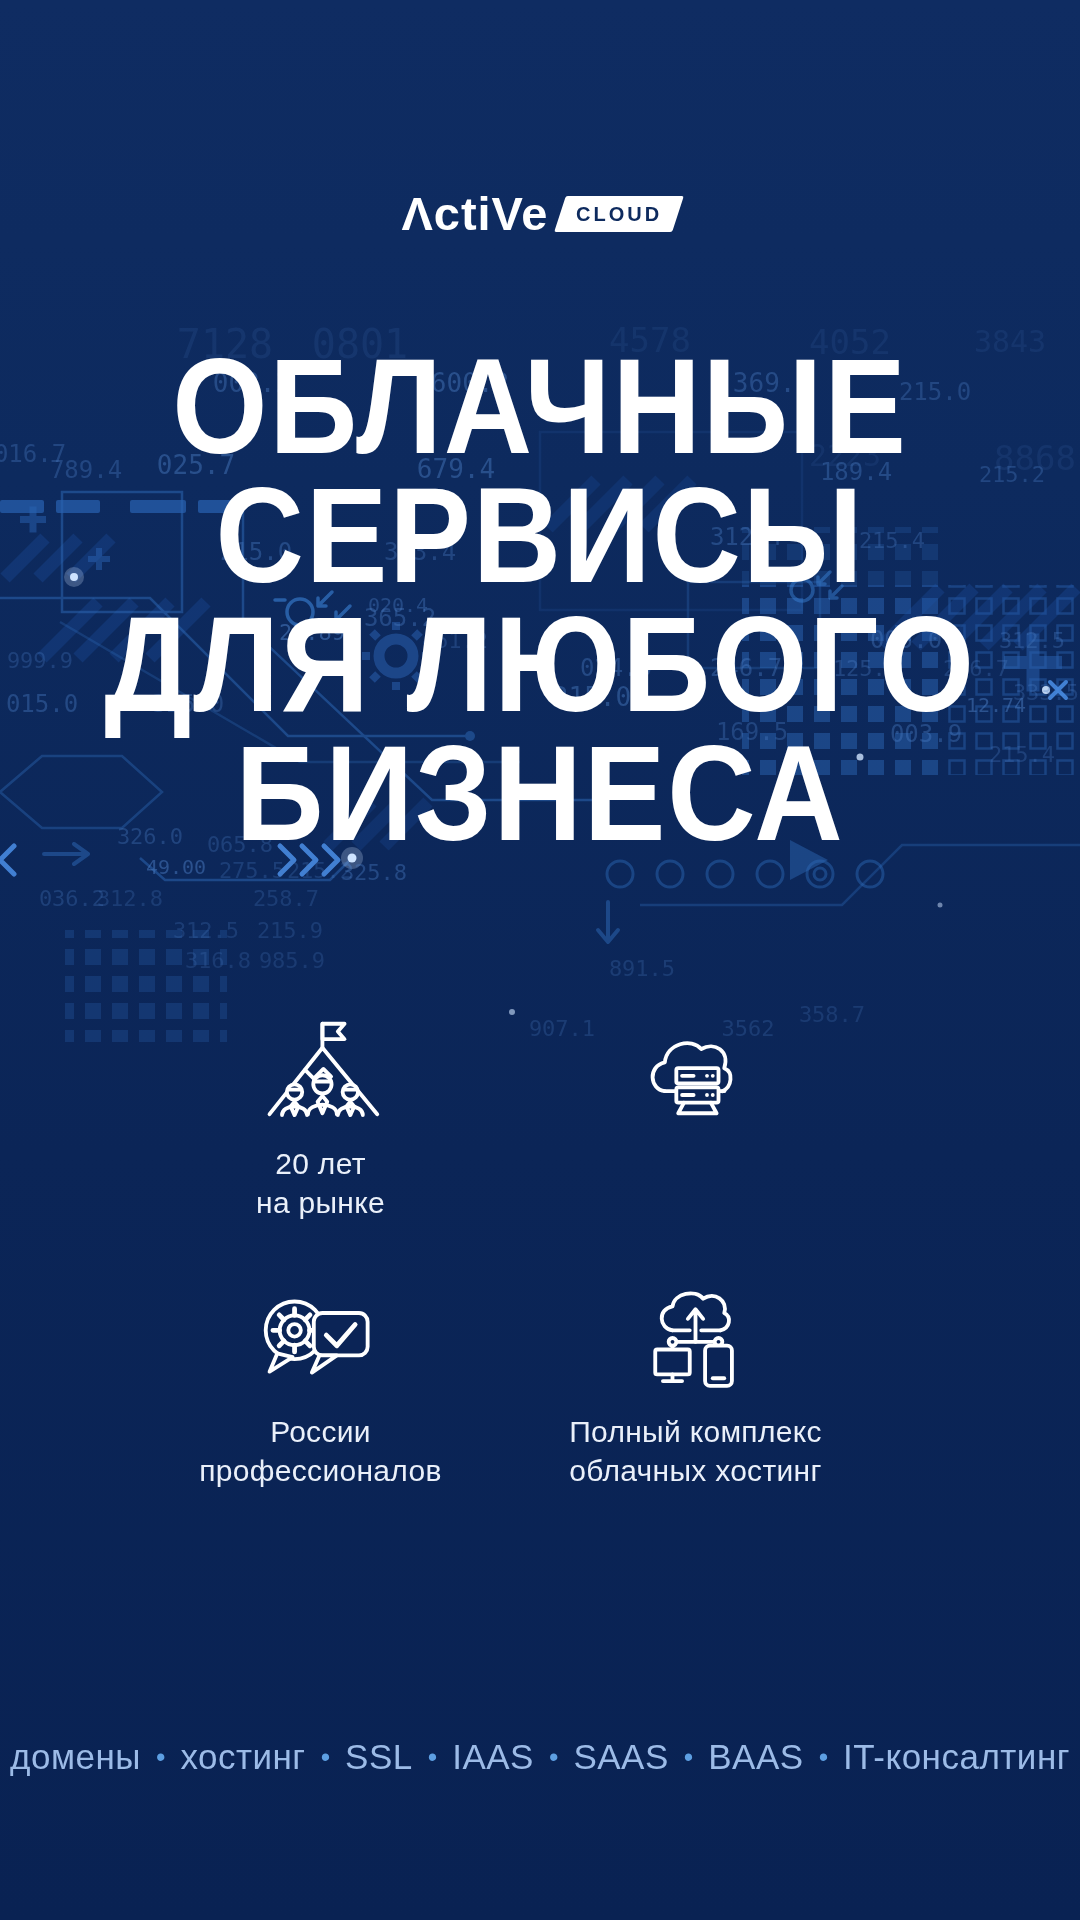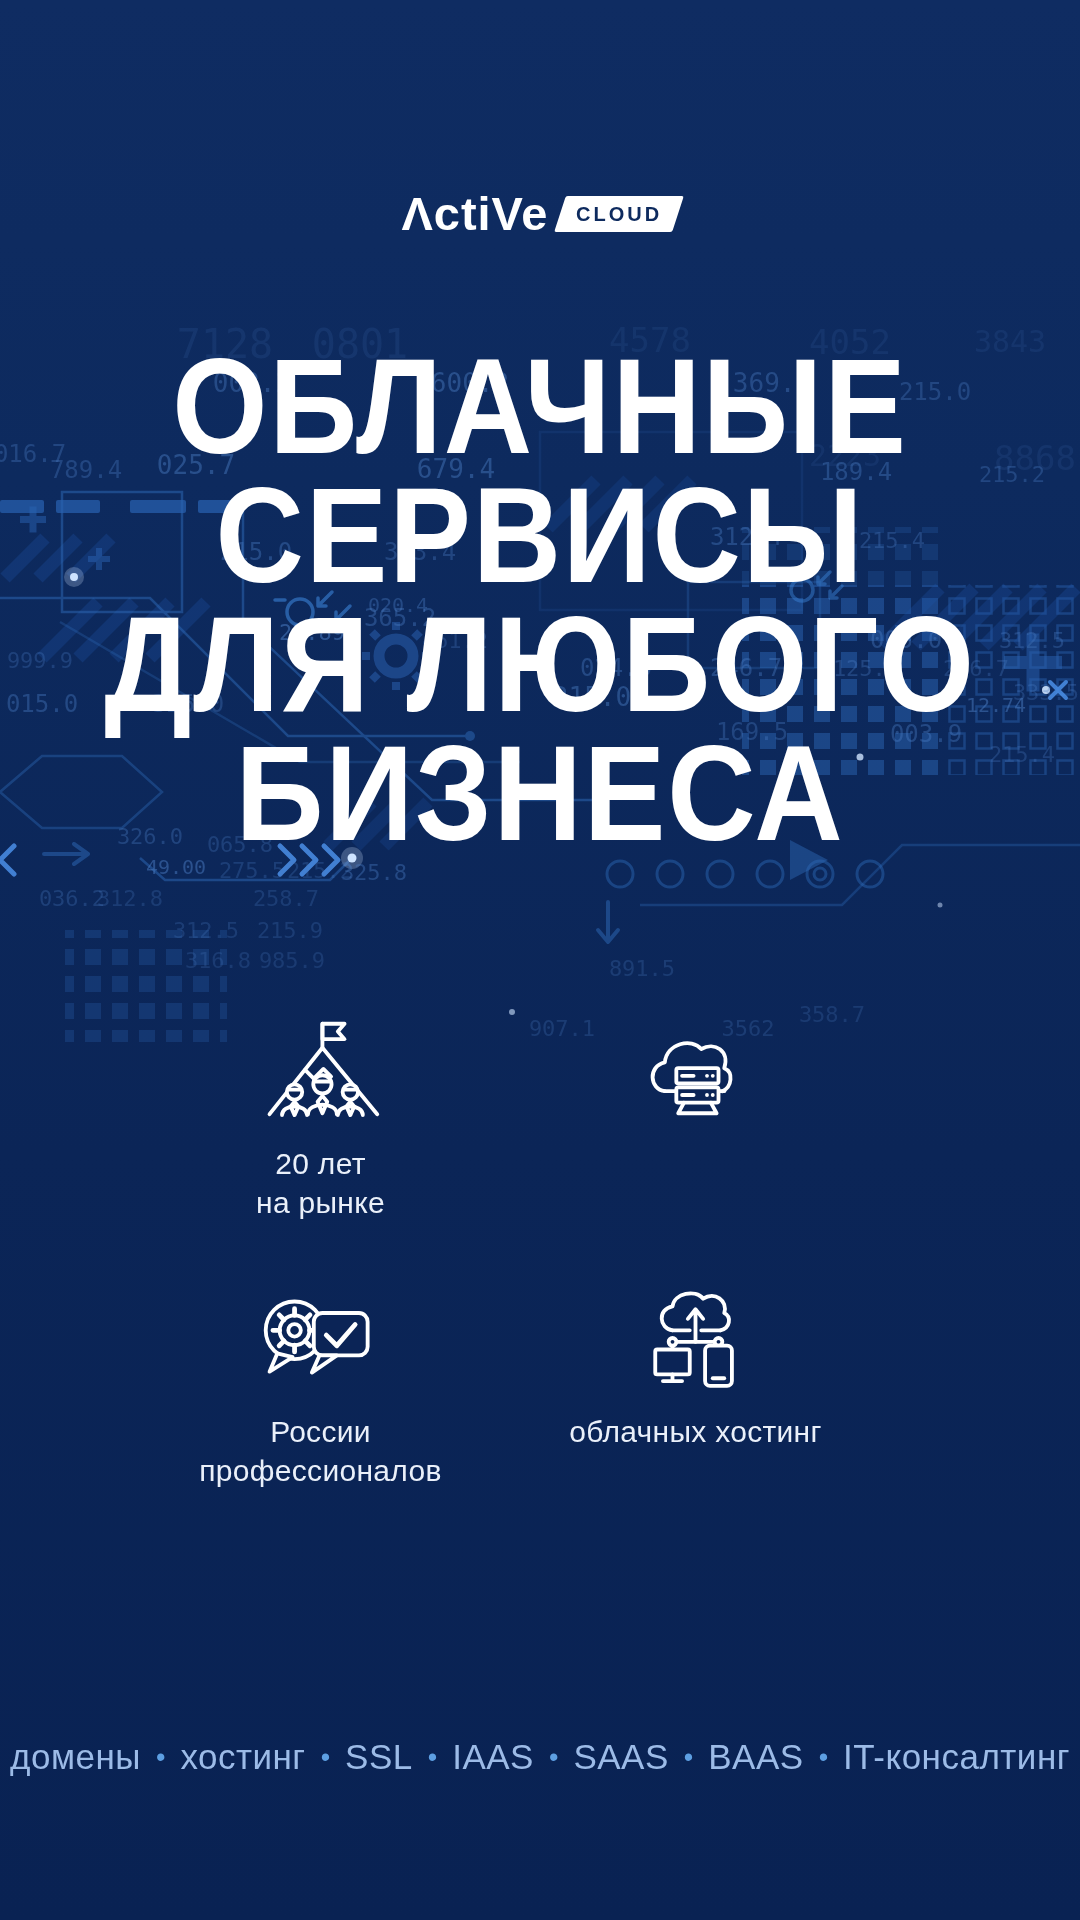--- a/index.html
+++ b/index.html
@@ -297,20 +297,21 @@
           <path class="ic" d="M36,56 H84 M36,56 V64 M84,56 V60"></path>
           <circle class="icf" cx="36" cy="56" r="4"></circle>
             <circle class="icf" cx="84" cy="56" r="4"></circle>
           <rect class="icf" x="18" y="64" width="36" height="26" rx="2"></rect>
           <path class="ic" d="M36,90 V97 M26,97 H46"></path>
           <rect class="icf" x="70" y="60" width="28" height="42" rx="5"></rect>
           <path class="ic" d="M78,94 H90" stroke-width="3"></path>
         </svg>
       </div>
       <div class="flabel">
+        <div>Полный комплекс</div>
         <div>облачных хостинг</div>
       </div>
     </div>
 
   </div>
 
   <div class="services"><span class="svc">домены</span><span class="dot">•</span><span class="svc">хостинг</span><span class="dot">•</span><span class="svc">SSL</span><span class="dot">•</span><span class="svc">IAAS</span><span class="dot">•</span><span class="svc">SAAS</span><span class="dot">•</span><span class="svc">BAAS</span><span class="dot">•</span><span class="svc">IT-консалтинг</span></div>
 
 </div>
 

